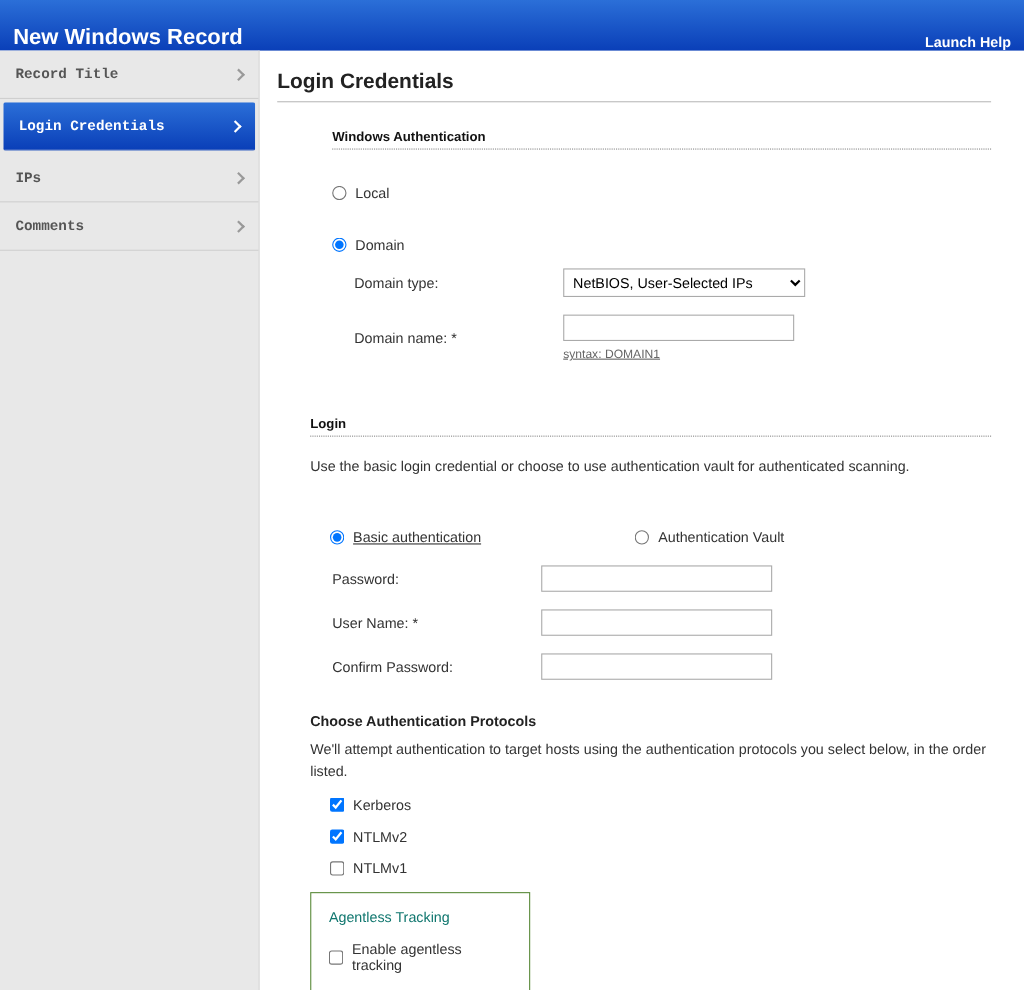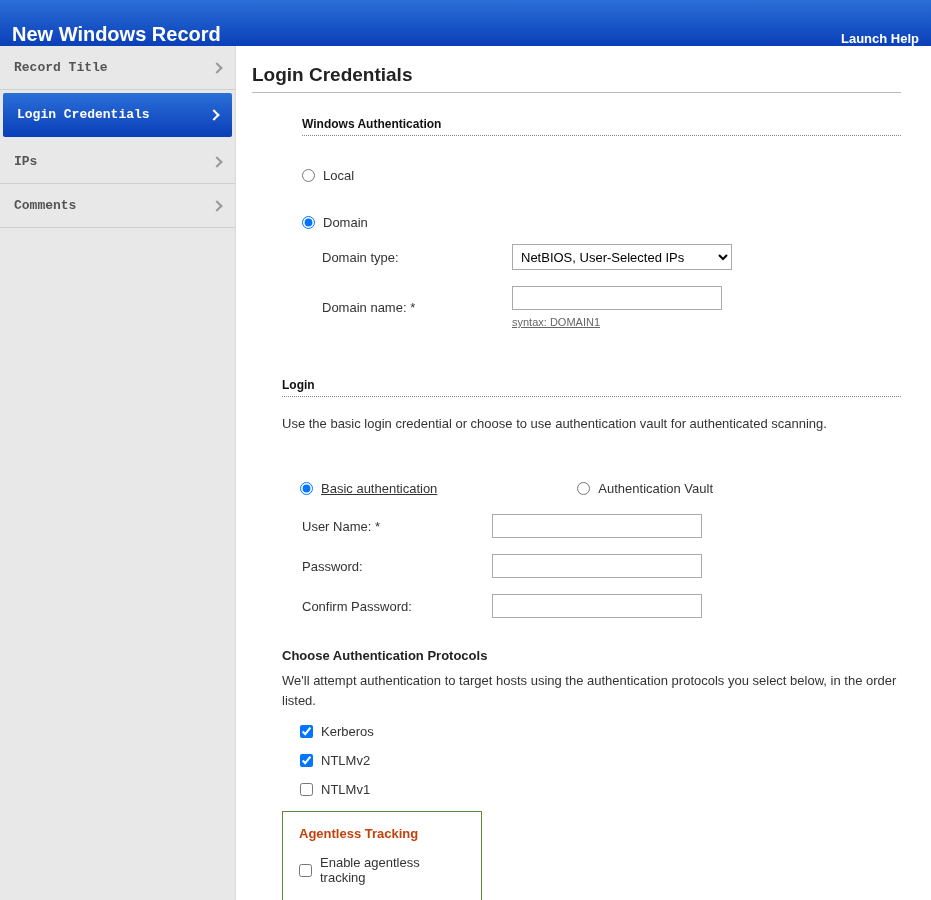--- a/index.html
+++ b/index.html
@@ -24,21 +24,21 @@
 .input-col { }
 input[type=text], input[type=password] { width: 210px; height: 24px; border: 1px solid #aaa; padding: 2px 6px; font-size: 13px; }
 select { width: 220px; height: 26px; border: 1px solid #aaa; font-size: 13px; padding: 2px 4px; background: #fff; }
 .hint { font-size: 11px; color: #666; margin-top: 6px; text-decoration: underline; }
 .sub-section { margin-top: 30px; }
 .proto-title { font-weight: bold; font-size: 13px; color: #222; margin-bottom: 8px; }
 .proto-desc { font-size: 13px; color: #333; margin-bottom: 14px; line-height: 1.5; }
 .check-row { display: flex; align-items: center; gap: 8px; padding-left: 18px; margin-bottom: 14px; }
 .login-radios { display: flex; gap: 140px; margin-bottom: 18px; padding-left: 0; }
 .box { border: 1px solid #5a8a3a; padding: 14px 16px 16px 16px; width: 200px; margin-top: 6px; }
-.box-title { font-weight: bold; font-size: 13px; color: #c2410c; margin-bottom: 14px; }
+.box-title { font-weight: normal; font-size: 13px; color: #0f766e; margin-bottom: 14px; }
 .box-check { display: flex; align-items: center; gap: 8px; font-size: 13px; color: #333; }
 input[type=radio], input[type=checkbox] { width: 13px; height: 13px; }
 </style>
 </head>
 <body>
 
 <div class="header">
   <div class="header-title">New Windows Record</div>
   <div class="header-help">Launch Help</div>
 </div>
@@ -105,26 +105,26 @@
           <input type="radio" name="loginmethod" checked="" style="">
           <span>Basic authentication</span>
         </div>
         <div class="radio-row" style="margin-bottom:0;">
           <input type="radio" name="loginmethod" style="">
           <span>Authentication Vault</span>
         </div>
       </div>
 
       <div class="row">
+        <div class="label-col">Password:</div>
+        <div class="input-col"><input type="password" value="" style=""></div>
+      </div>
+      <div class="row">
         <div class="label-col">User Name: *</div>
         <div class="input-col"><input type="text" value="" style=""></div>
-      </div>
-      <div class="row">
-        <div class="label-col">Password:</div>
-        <div class="input-col"><input type="password" value="" style=""></div>
       </div>
       <div class="row">
         <div class="label-col">Confirm Password:</div>
         <div class="input-col"><input type="password" value="" style=""></div>
       </div>
 
       <div class="sub-section">
         <div class="proto-title">Choose Authentication Protocols</div>
         <div class="proto-desc">We'll attempt authentication to target hosts using the authentication protocols you select below, in the order listed.</div>
 

